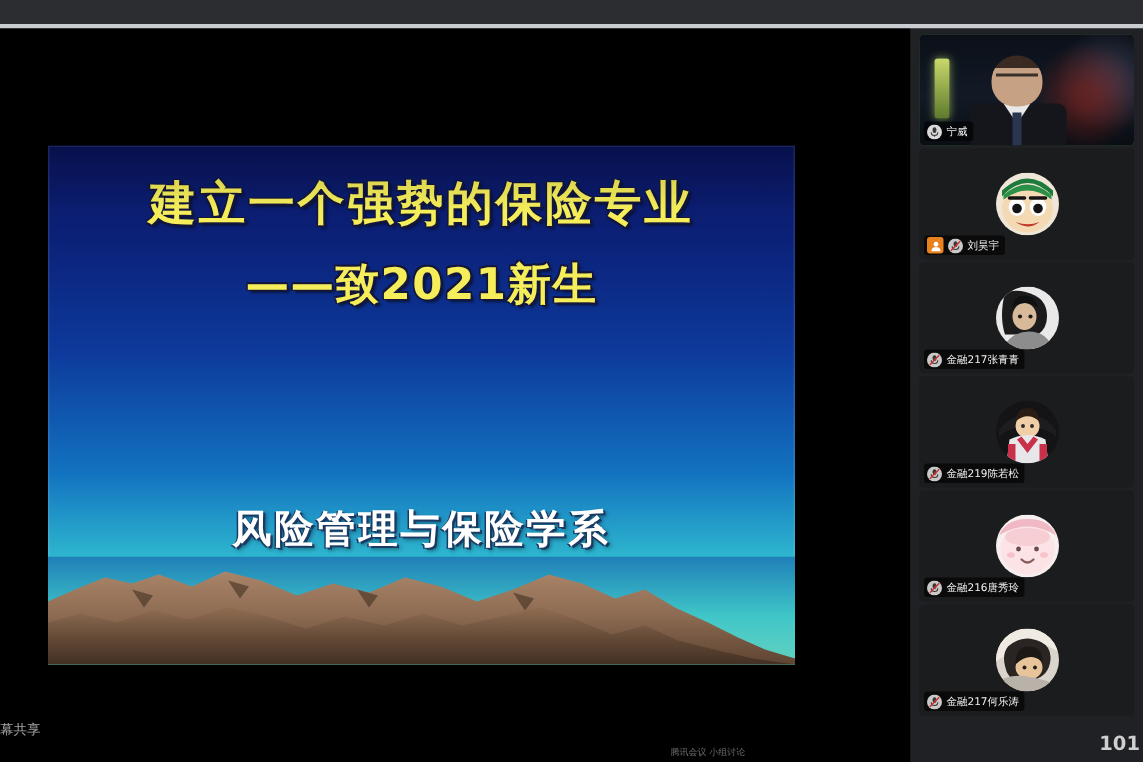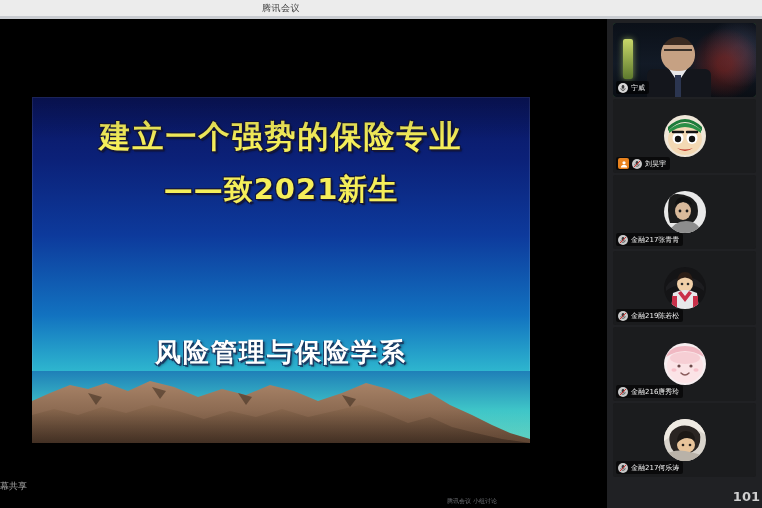--- a/index.html
+++ b/index.html
@@ -254,23 +254,20 @@
     position: absolute; inset: 0;
     pointer-events: none;
     background: linear-gradient(180deg, rgba(0,0,0,.35) 0 10%, transparent 25% 80%, rgba(0,0,0,.4) 100%);
   }
 </style>
 </head>
 <body>
 
 <div id="app">
 
-  <div class="titlebar">
-    <span class="titlebar-text">腾讯会议</span>
-  </div>
   <div class="titlebar-underline"></div>
 
   <div class="stage">
 
     <div class="slide">
       <div class="slide-inner-edge"></div>
 
       <div class="slide-title-block">
         <div class="slide-title">建立一个强势的保险专业</div>
         <div class="slide-subtitle-line">——致2021新生</div>

